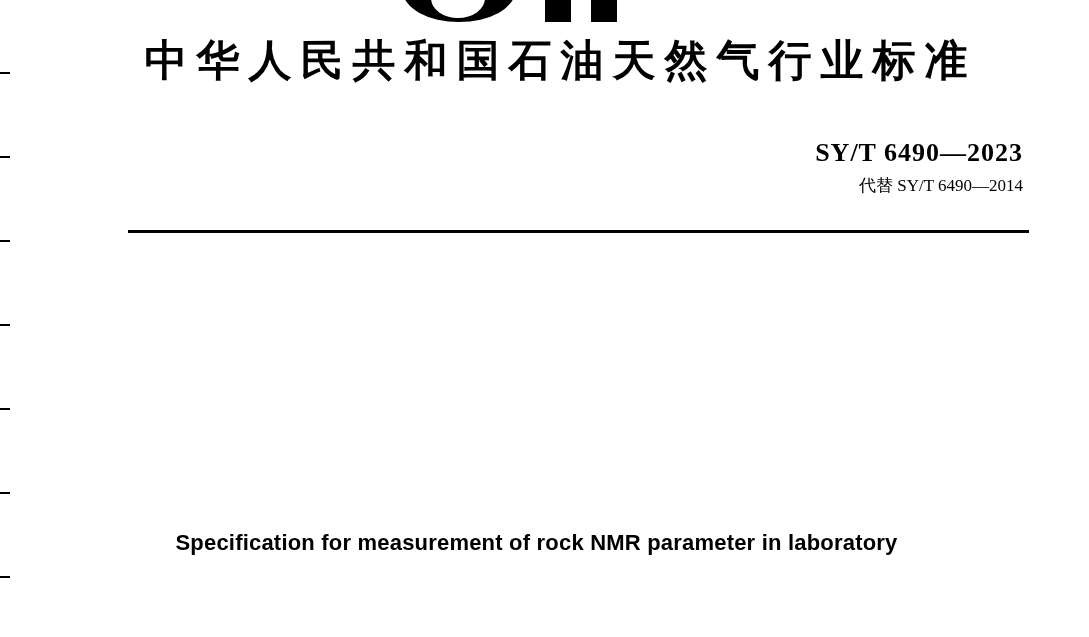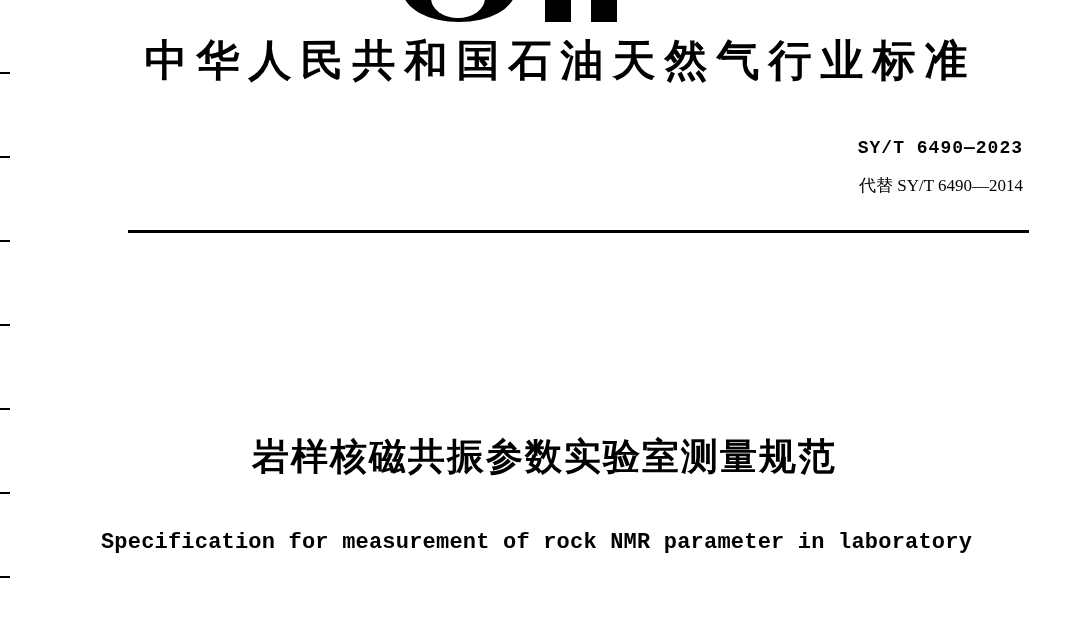--- a/index.html
+++ b/index.html
@@ -86,23 +86,23 @@
     letter-spacing: 9px;
     color: #000;
     white-space: nowrap;
     margin-left: 32px;
   }
 
   .std-no {
     position: absolute;
     top: 138px;
     right: 66px;
-    font-family: Liberation Mono, monospace;
+    font-family: Liberation Serif, serif;
     font-weight: bold;
-    font-size: 18px;
+    font-size: 26px;
     letter-spacing: 1px;
     text-align: center;
   }
 
   .std-replaces {
     position: absolute;
     top: 174px;
     right: 66px;
     font-family: "Liberation Serif", serif;
     font-size: 17px;
@@ -130,21 +130,21 @@
     letter-spacing: 2px;
     white-space: nowrap;
   }
 
   .title-en {
     position: absolute;
     top: 530px;
     left: 0;
     right: 16px;
     text-align: center;
-    font-family: Liberation Mono, monospace;
+    font-family: Liberation Sans, sans-serif;
     font-weight: bold;
     font-size: 22px;
     letter-spacing: 0.2px;
     white-space: nowrap;
   }
 </style>
 </head>
 <body>
 
 <div class="page">
@@ -165,17 +165,16 @@
   <div class="margin-tick" style="top:576px;"></div>
 
   <div class="cn-header">中华人民共和国石油天然气行业标准</div>
 
   <div class="std-no">SY/T 6490—2023</div>
 
   <div class="std-replaces">代替 SY/T 6490—2014</div>
 
   <div class="rule"></div>
 
-  <div class="title-cn">岩样核磁共振参数实验室测量规范</div>
 
   <div class="title-en">Specification for measurement of rock NMR parameter in laboratory</div>
 
 </div>
 
 </body></html>

